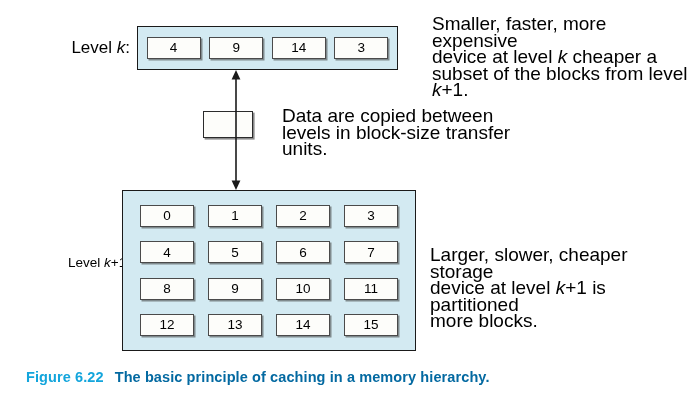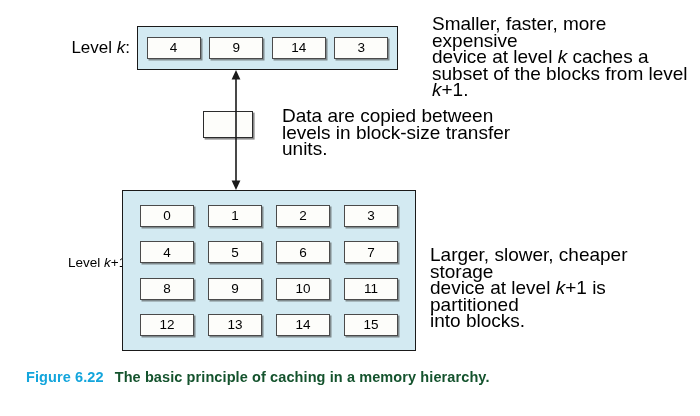--- a/index.html
+++ b/index.html
@@ -147,21 +147,21 @@
     font-size: 14.5px;
     font-weight: bold;
     letter-spacing: 0.1px;
     white-space: nowrap;
   }
   .caption-num {
     color: #13a5dc;
     font-weight: bold;
   }
   .caption-text {
-    color: #14532d;
+    color: #0369a1;
     font-weight: bold;
     margin-left: 11px;
   }
 </style>
 </head>
 <body>
 
 <div class="figure-root">
 
   <div class="level-k-label"><span>Level </span><span class="lvl-italic">k</span><span>:</span></div>
@@ -170,21 +170,21 @@
     <div class="level-k-inner">
       <div class="cell">4</div>
       <div class="cell">9</div>
       <div class="cell">14</div>
       <div class="cell">3</div>
     </div>
   </div>
 
   <div class="note note-top">
     <span>Smaller, faster, more expensive</span><br>
-    <span>device at level </span><span class="lvl-italic">k</span><span> caches a</span><br>
+    <span>device at level </span><span class="lvl-italic">k</span><span> cheaper a</span><br>
     <span>subset of the blocks from level </span><span class="lvl-italic">k</span><span>+1.</span>
   </div>
 
   <div class="transfer-box"></div>
 
   <div class="arrow-wrap">
     <svg width="14" height="120" viewBox="0 0 14 120">
       <line x1="7" y1="8" x2="7" y2="112" stroke="#1a1a1a" stroke-width="1.6"></line>
       <polygon points="7,0 2.6,9.5 11.4,9.5" fill="#1a1a1a"></polygon>
       <polygon points="7,120 2.6,110.5 11.4,110.5" fill="#1a1a1a"></polygon>
@@ -218,20 +218,20 @@
       <div class="cell">12</div>
       <div class="cell">13</div>
       <div class="cell">14</div>
       <div class="cell">15</div>
     </div>
   </div>
 
   <div class="note note-bot">
     <span>Larger, slower, cheaper storage</span><br>
     <span>device at level </span><span class="lvl-italic">k</span><span>+1 is partitioned</span><br>
-    <span>into blocks.</span>
+    <span>more blocks.</span>
   </div>
 
   <div class="caption">
     <span class="caption-num">Figure 6.22</span><span class="caption-text">The basic principle of caching in a memory hierarchy.</span>
   </div>
 
 </div>
 
 </body></html>

